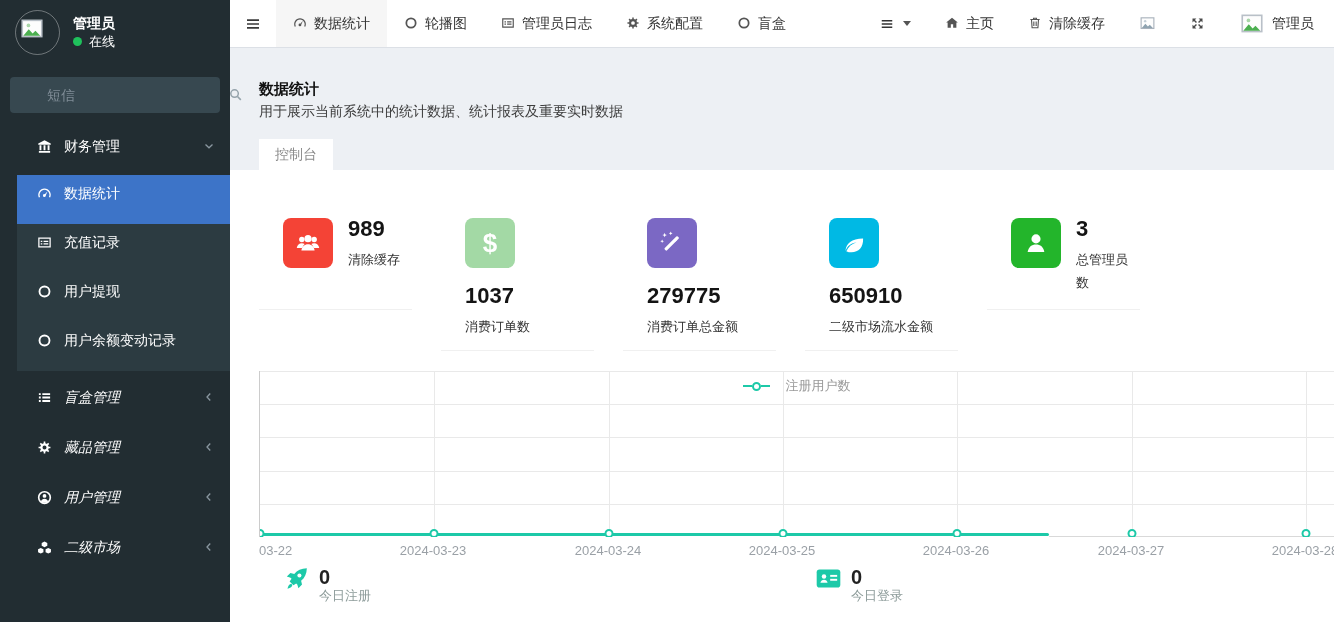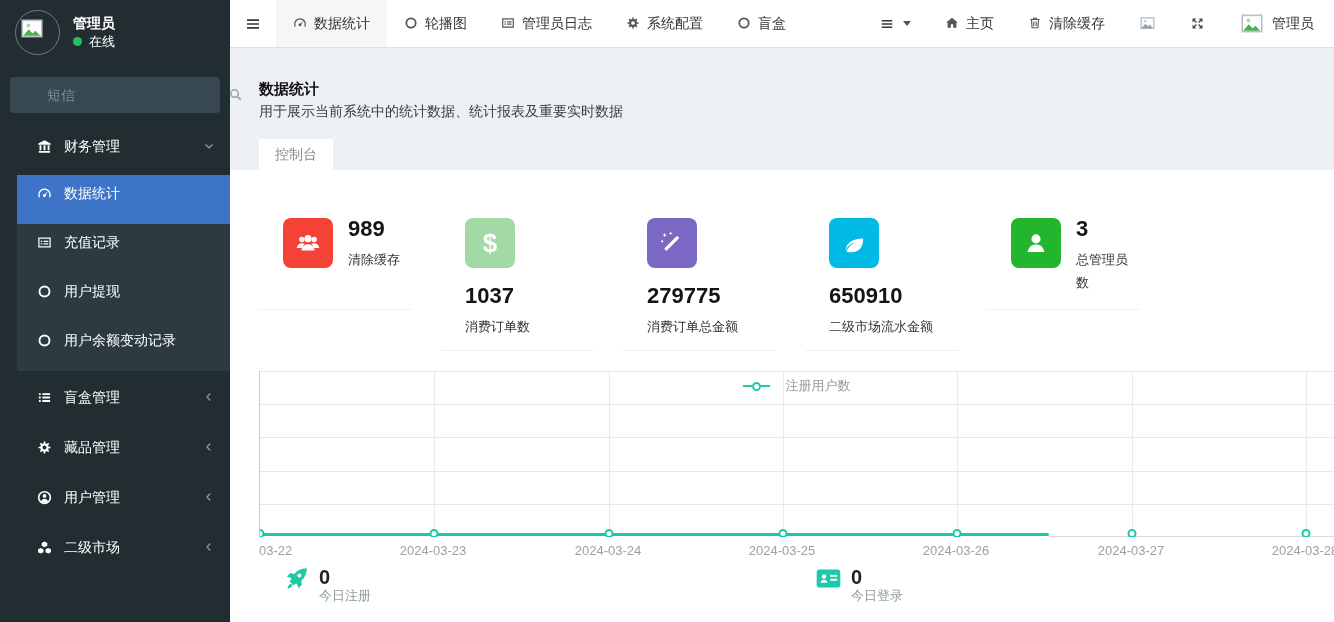--- a/index.html
+++ b/index.html
@@ -22,21 +22,21 @@
     font-size:14px; padding:0 0 0 13px; font-family:inherit; }
   #searchbox input::placeholder { color:#7f8c96; }
   #searchbox button { background:transparent; border:0; color:#95a3ab; width:36px; cursor:pointer; font-size:15px; }
   #menu { list-style:none; margin-top:18px; }
   #menu li { display:flex; align-items:center; gap:11px; padding:0 15px 12px 18px;
     font-size:14px; color:#ffffff; cursor:pointer;margin-left:17px; }
   #menu li .grow { flex:1; }
   li.mi-header { height:44px; color:#e9edef; }
   li.mi-sub { height:49px; background:#2c3b41; }
   li.mi-sub.active { background:#3d74c8; color:#fff; }
-  li.mi-top { height:50px; }
+  li.mi-top { height:50px;font-style:italic; }
   li.gap { margin-top:8px; }
   .chev { font-size:12px; color:#8a97a0; }
   #menu .micon { font-size:15px; width:18px; text-align:center; }
 
   
   #topnav { position:absolute; left:230px; top:0; width:1104px; height:48px; background:#fff;
     border-bottom:1px solid #dce0e6; display:flex; align-items:stretch; }
   .tn-btn { display:flex; align-items:center; gap:7px; padding:0 17px; font-size:14px;
     color:#333; cursor:pointer; }
   .tn-btn .micon { color:#555; font-size:14px; }

